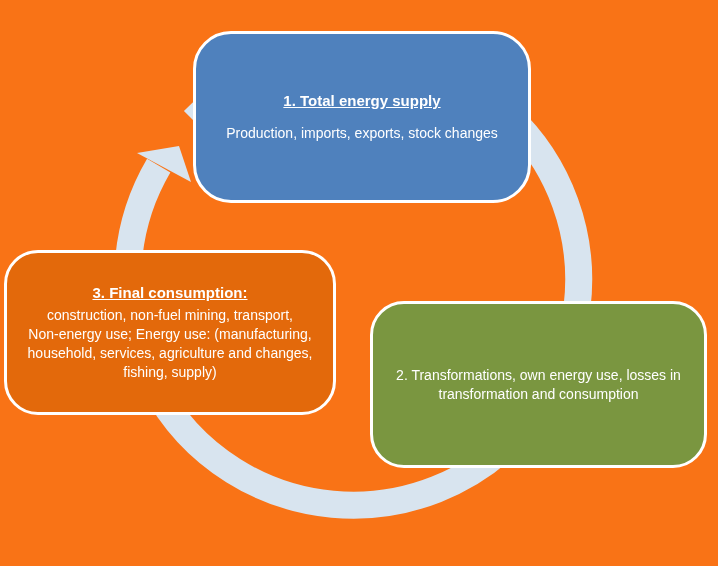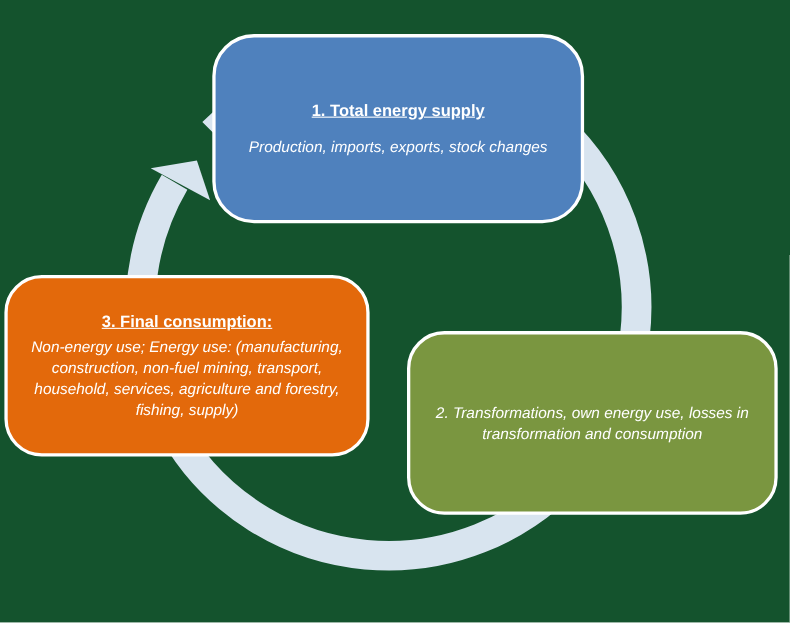--- a/index.html
+++ b/index.html
@@ -5,21 +5,21 @@
   html, body {
     margin: 0;
     padding: 0;
     background: #ffffff;
     font-family: "Liberation Sans", sans-serif;
   }
   .canvas {
     position: relative;
     width: 718px;
     height: 566px;
-    background: #14532d;
+    background: #f97316;
     overflow: hidden;
   }
   .cycle-svg {
     position: absolute;
     left: 0;
     top: 0;
     z-index: 0;
   }
   .node {
     position: absolute;
@@ -37,21 +37,20 @@
     font-size: 15px;
     font-weight: bold;
     text-decoration: underline;
     line-height: 19px;
     white-space: nowrap;
   }
   .node .body {
     display: flex;
     flex-direction: column;
     align-items: center;
-    font-style: italic;
   }
   .node .ln {
     font-size: 14px;
     line-height: 19px;
     white-space: nowrap;
   }
   .node-supply {
     left: 193px;
     top: 31px;
     width: 338px;
@@ -88,23 +87,23 @@
   <div class="node node-supply" style="background-color: rgb(79, 129, 189);">
     <div class="title">1. Total energy supply</div>
     <div class="body">
       <div class="ln">Production, imports, exports, stock changes</div>
     </div>
   </div>
 
   <div class="node node-consumption" style="background-color: rgb(227, 105, 11);">
     <div class="title">3. Final consumption:</div>
     <div class="body">
+      <div class="ln">construction, non-fuel mining, transport,</div>
       <div class="ln">Non-energy use; Energy use: (manufacturing,</div>
-      <div class="ln">construction, non-fuel mining, transport,</div>
-      <div class="ln">household, services, agriculture and forestry,</div>
+      <div class="ln">household, services, agriculture and changes,</div>
       <div class="ln">fishing, supply)</div>
     </div>
   </div>
 
   <div class="node node-transformations" style="background-color: rgb(122, 150, 64);">
     <div class="body">
       <div class="ln">2. Transformations, own energy use, losses in</div>
       <div class="ln">transformation and consumption</div>
     </div>
   </div>

